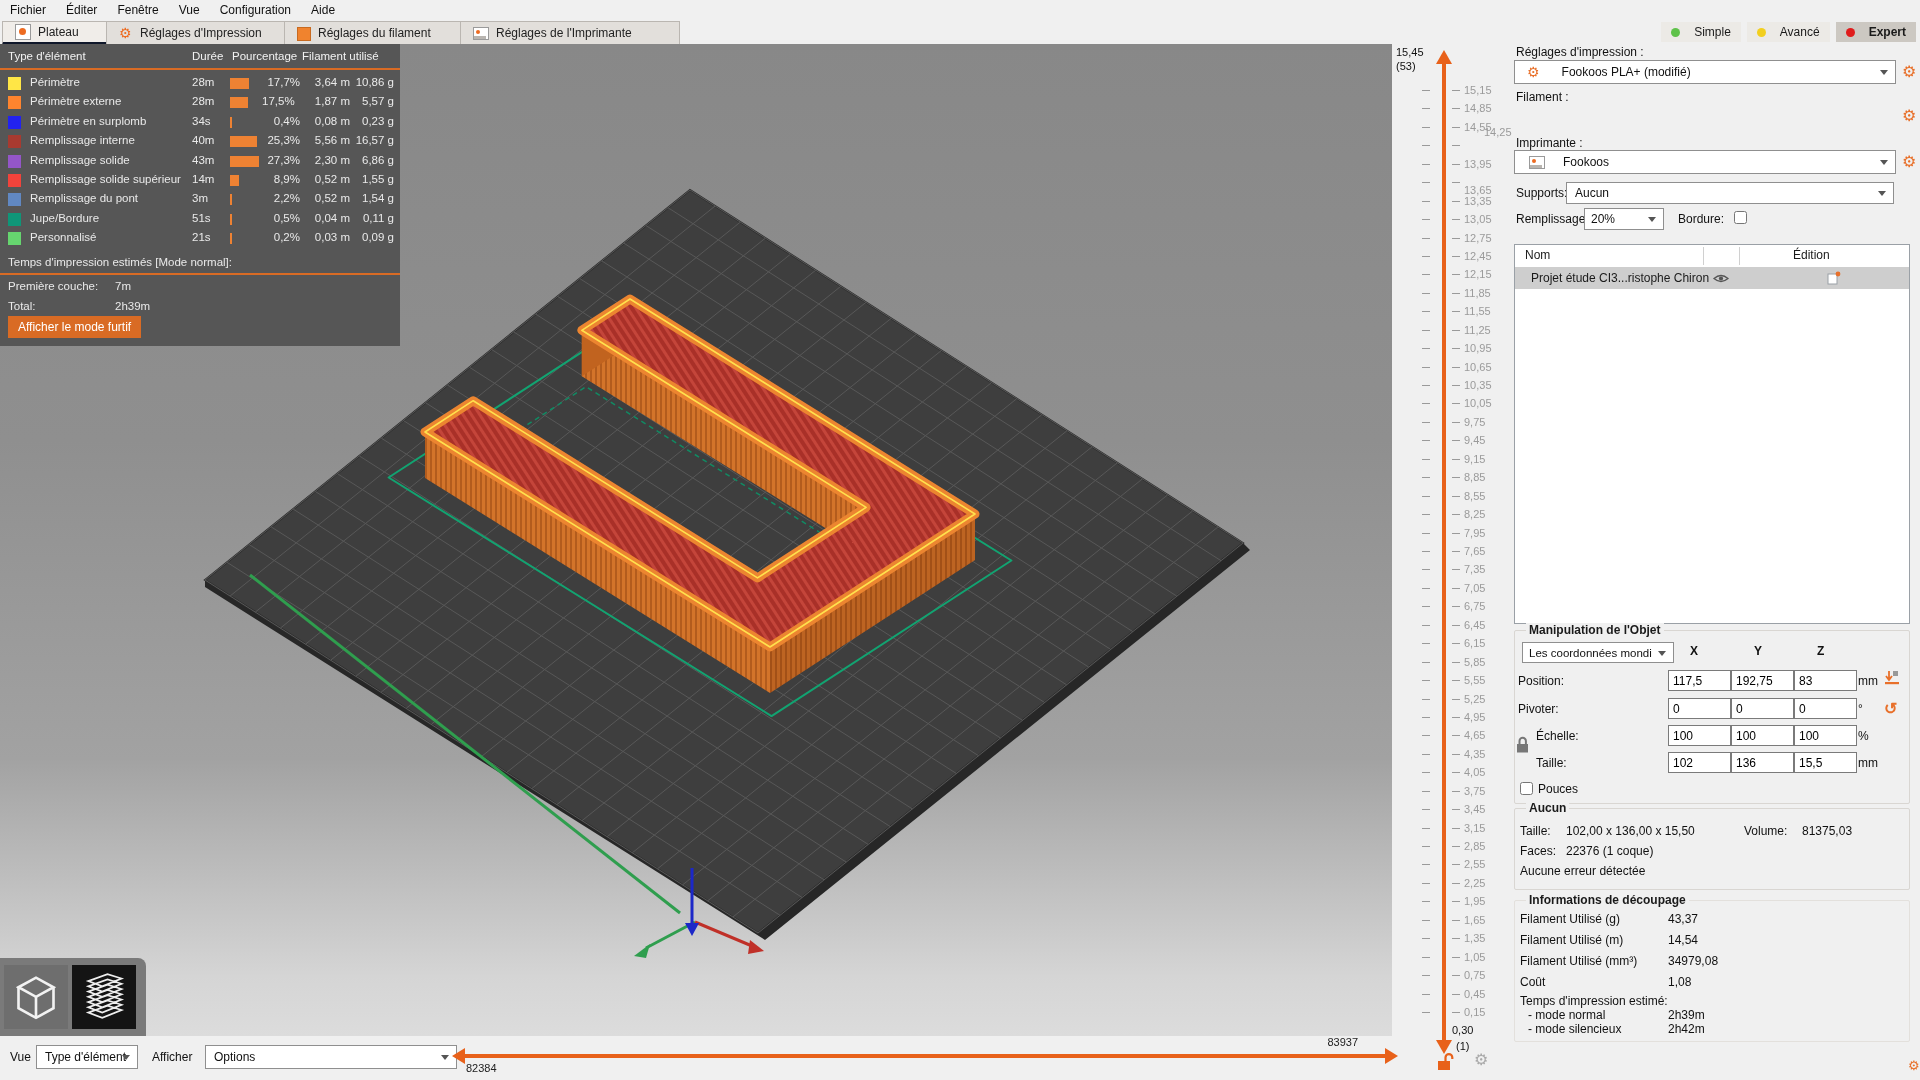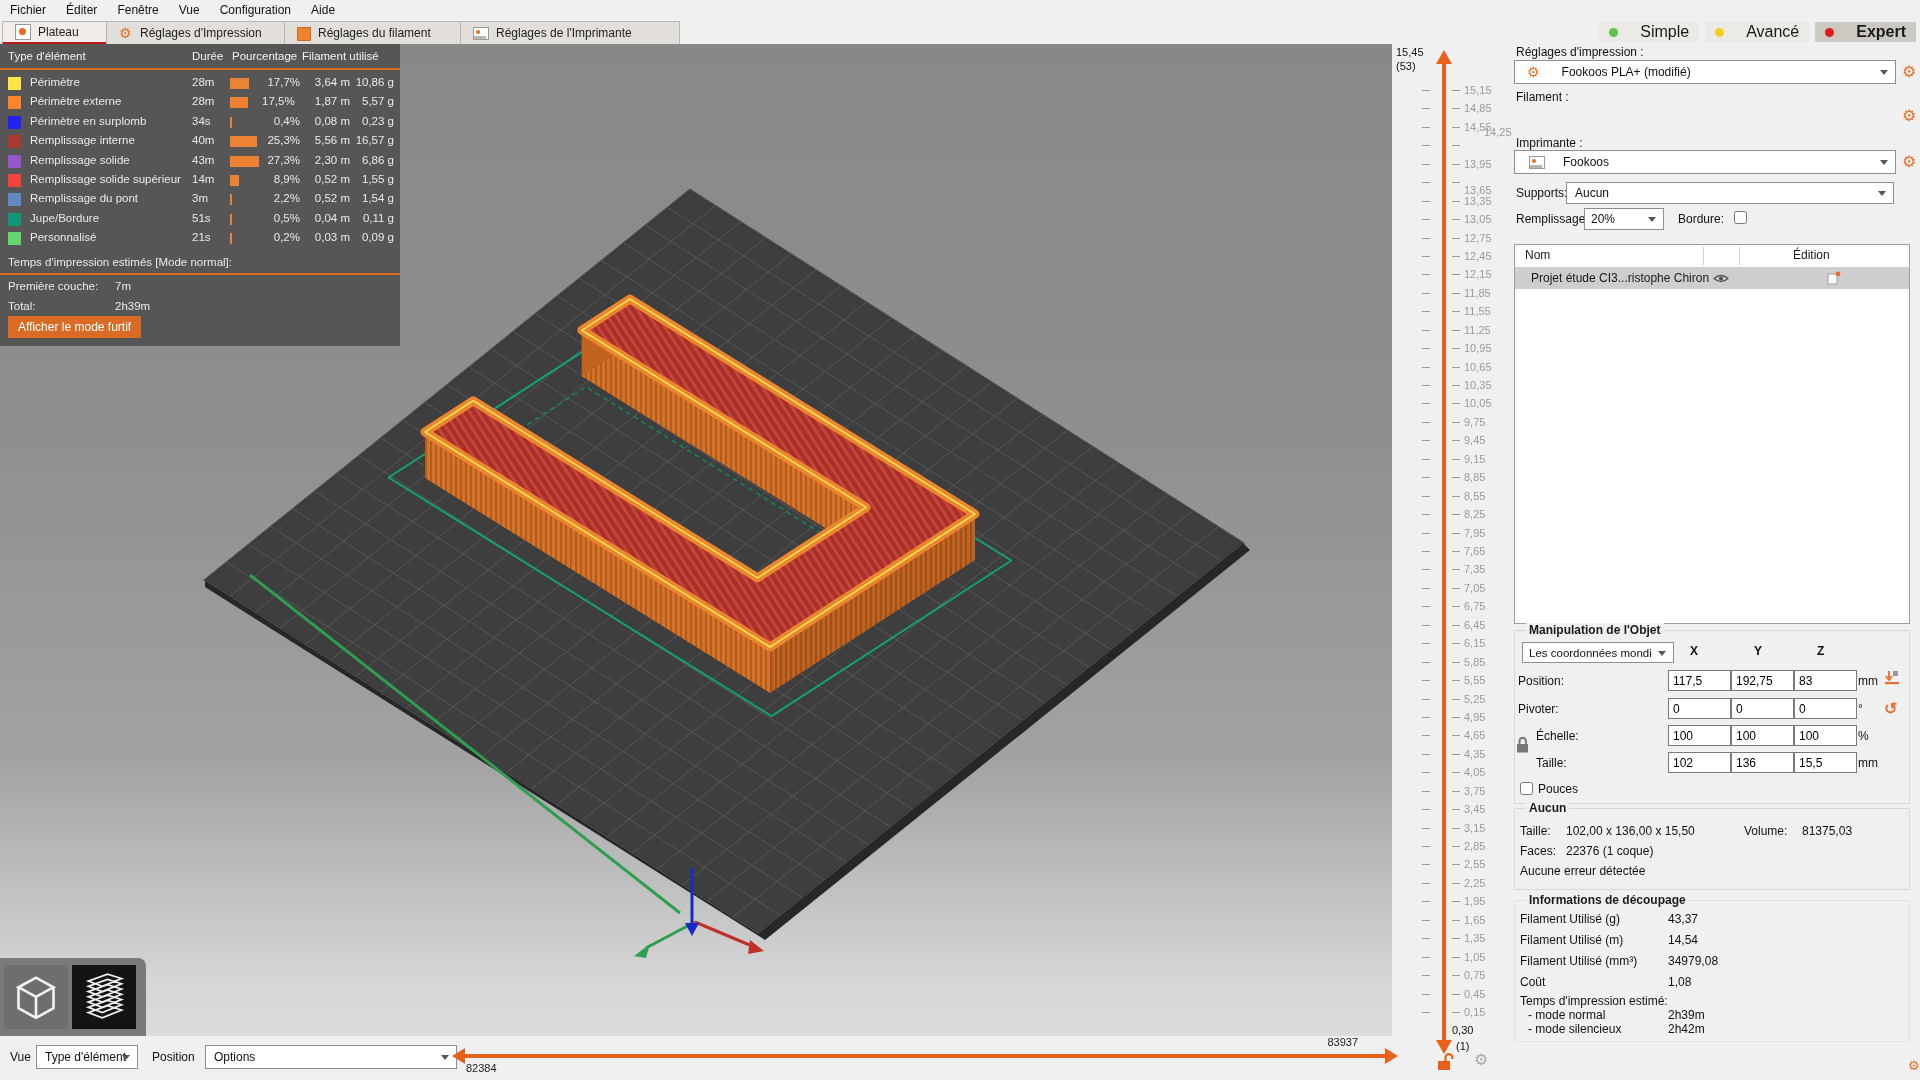--- a/index.html
+++ b/index.html
@@ -4,31 +4,31 @@
 <style>
   html,body{margin:0;padding:0}
   body{width:1920px;height:1080px;position:relative;overflow:hidden;
        font-family:"Liberation Sans",sans-serif;background:#f0f0f0;color:#1a1a1a;font-size:12px}
   
   .menubar{position:absolute;left:0;top:0;width:1571px;height:20px;background:#f0f0f0;display:flex;align-items:center}
   .menu-item{padding:0 10px;font-size:12px;color:#111;cursor:default}
   .tabbar{position:absolute;left:0;top:20px;width:1920px;height:24px;background:#f0f0f0;border-bottom:1px solid #d8d5d1}
   .tab{position:absolute;top:1px;height:22px;background:#e2dfdb;border:1px solid #bab6b1;border-bottom:none;
        display:flex;align-items:center;gap:7px;padding:0 12px;font-size:12px;color:#222}
-  .tab.active{background:#f0ede9;border-bottom:3px solid #b91c1c;height:20px;font-weight:normal}
+  .tab.active{background:#f0ede9;border-bottom:3px solid #0f172a;height:20px;font-weight:normal}
   .tabicon{width:14px;height:14px;display:inline-block;position:relative}
   .ic-bed{background:#fff;border:1px solid #9a9a9a}
   .ic-bed::after{content:"";position:absolute;left:3px;top:3px;width:7px;height:7px;border-radius:50%;background:#ed6b21}
   .ic-gear{color:#ed6b21;font-size:14px;line-height:14px}
   .ic-square{background:#f0832e;border:1px solid #c86a20;width:12px;height:12px;margin-top:1px}
   .ic-printer{background:#fff;border:1px solid #9a9a9a;height:11px;margin-top:1px}
   .ic-printer::before{content:"";position:absolute;left:2px;top:2px;width:4px;height:4px;border-radius:50%;background:#ed6b21}
   .ic-printer::after{content:"";position:absolute;left:0;bottom:0;width:12px;height:3px;background:#b9b5b0}
   .modes{position:absolute;right:4px;top:2px;display:flex;gap:6px}
-  .mode{height:20px;display:flex;align-items:center;gap:22px;padding:0 10px;background:#eceae6;font-size:16px}
+  .mode{height:20px;display:flex;align-items:center;gap:14px;padding:0 10px;background:#eceae6;font-size:12px}
   .mode.active{background:#ccc8c2;font-weight:bold}
   .dot{width:9px;height:9px;border-radius:50%;display:inline-block}
   
   .viewport{position:absolute;left:0;top:44px;width:1392px;height:992px;
             background:linear-gradient(180deg,#888 0%,#8f8f8f 40%,#a2a2a2 72%,#d5d5d5 94%,#dcdcdc 100%)}
   
   .legend{position:absolute;left:0;top:0;width:400px;height:302px;background:rgba(85,85,85,0.97);color:#e9e9e9;font-size:11.5px}
   .legend .hline{position:absolute;left:0;width:400px;height:2px;background:#d96b24}
   .lg-h{position:absolute;color:#f2f2f2}
   .lg-cell{position:absolute;white-space:nowrap}
@@ -481,21 +481,21 @@
   </span>
   <span class="small-ic" style="left:82px;top:1006px;color:#aaa;font-size:16px">⚙</span>
 </div>
 
 <div class="bottombar">
   <span class="bb-label" style="left:10px">Vue</span>
   <div class="combo" style="left:36px;top:9px;width:102px;height:24px">
     <span class="txt" style="margin-left:8px">Type d'élément</span>
     <span class="chev"></span>
   </div>
-  <span class="bb-label" style="left:152px">Position</span>
+  <span class="bb-label" style="left:152px">Afficher</span>
   <div class="combo" style="left:205px;top:9px;width:252px;height:24px">
     <span class="txt" style="margin-left:8px">Options</span>
     <span class="chev"></span>
   </div>
   <div class="harrow h-l" style="left:452px"></div>
   <div class="hline-sl" style="left:465px;width:920px"></div>
   <div class="harrow h-r" style="left:1385px"></div>
   <span class="hs-val" style="left:466px;top:26px">82384</span>
   <span class="hs-val" style="left:1298px;top:0px;width:60px;text-align:right">83937</span>
 </div>

